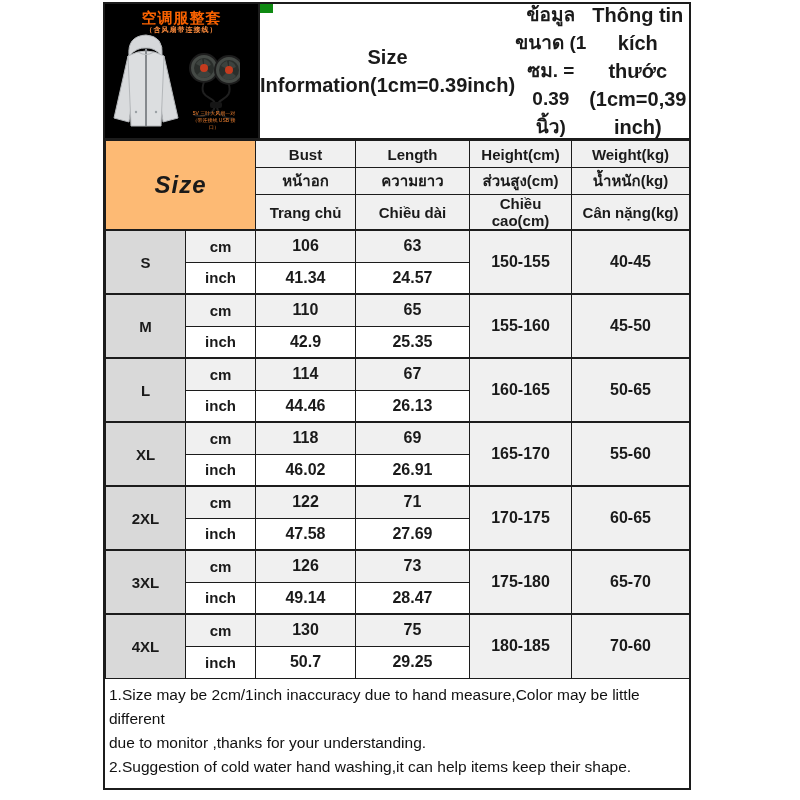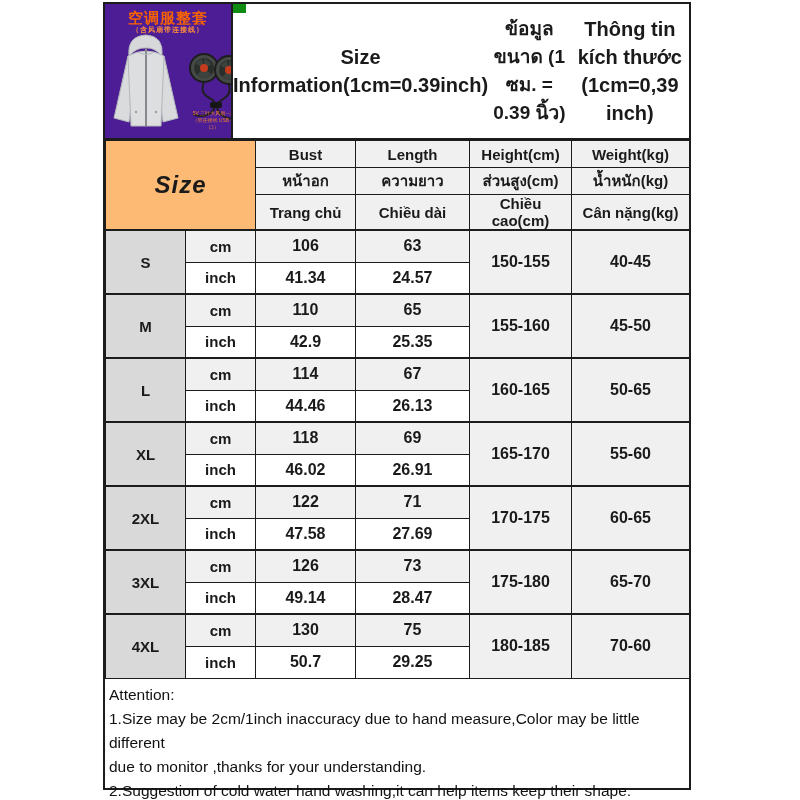--- a/index.html
+++ b/index.html
@@ -5,21 +5,21 @@
   * { margin:0; padding:0; box-sizing:border-box; }
   html,body { width:800px; height:800px; background:#ffffff;
     font-family:"Liberation Sans","DejaVu Sans",sans-serif; color:#1a1a1a; }
   .canvas { position:relative; width:800px; height:800px; background:#ffffff; overflow:hidden; }
 
   .sheet { position:absolute; left:103px; top:2px; width:588px; height:788px;
     border:2px solid #1c1c1c; background:#ffffff; display:flex; flex-direction:column; }
 
   
   .top { height:136px; display:flex; border-bottom:2px solid #1c1c1c; flex:0 0 auto; }
-  .product { width:128px; flex:0 0 auto; border-right:2px solid #1c1c1c; position:relative; background:#4c1d95; overflow:hidden; }
+  .product { width:155px; flex:0 0 auto; border-right:2px solid #1c1c1c; position:relative; background:#000000; overflow:hidden; }
   .product-title { position:absolute; top:5px; left:0; right:0; text-align:center;
     font-size:15px; font-weight:bold; color:#f96200; letter-spacing:1px; }
   .product-subtitle { position:absolute; top:21px; left:0; right:0; text-align:center;
     font-size:7px; font-weight:bold; color:#fa8a3c; letter-spacing:1px; }
   .product-art { position:absolute; left:0; top:30px; width:135px; height:106px; }
   .fan-caption { position:absolute; left:84px; top:106px; width:50px; text-align:center;
     font-size:5px; line-height:7px; color:#f08030; transform-origin:left top; }
 
   .titleblock { flex:1 1 auto; position:relative; display:flex; flex-direction:row;
     justify-content:center; align-items:center; background:#ffffff; }
@@ -234,20 +234,19 @@
       </tr>
       <tr class="brow">
         <td class="c-unit u-in">inch</td>
         <td class="c-val u-in">50.7</td>
         <td class="c-val u-in">29.25</td>
       </tr>
     </tbody>
       </table>
 
     <div class="attention">
-      <div>Attention:</div>
       <div>1.Size may be 2cm/1inch inaccuracy due to hand measure,Color may be little different</div>
       <div>due to monitor ,thanks for your understanding.</div>
       <div>2.Suggestion of cold water hand washing,it can help items keep their shape.</div>
     </div>
 
   </div>
 </div>
 
 </body></html>

